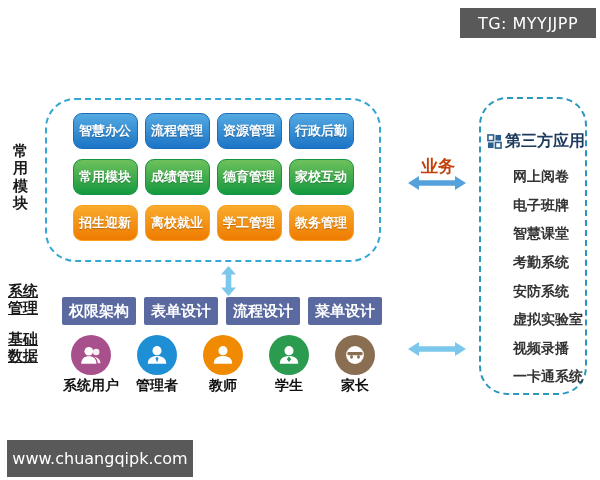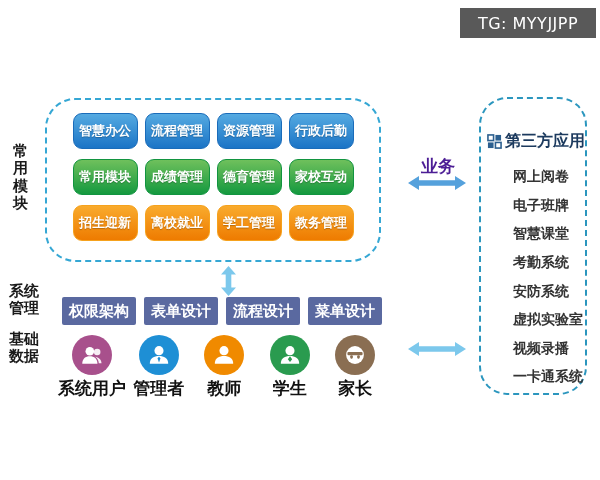--- a/index.html
+++ b/index.html
@@ -8,21 +8,21 @@
   
   .badge{position:absolute;left:460px;top:8px;width:136px;height:30px;background:#595959;
     color:#fff;font-size:16px;display:flex;align-items:center;justify-content:center;letter-spacing:.5px;}
   .footer{position:absolute;left:7px;top:440px;width:186px;height:37px;background:#595959;
     color:#fff;font-size:16px;display:flex;align-items:center;justify-content:center;}
   
   .vlabel{position:absolute;font-weight:bold;color:#1a1a1a;font-size:15px;line-height:1.15;
     width:17px;word-break:break-all;text-align:center;}
   .lbl-modules{left:12px;top:143px;}
   .lbl2{position:absolute;font-weight:bold;color:#1a1a1a;font-size:15px;line-height:1.15;
-    width:32px;word-break:break-all;text-align:center;}
+    width:32px;word-break:break-all;text-align:left;text-decoration:underline;}
   .lbl-system{left:8px;top:283px;}
   .lbl-data{left:8px;top:331px;}
   
   .panel-modules{position:absolute;left:45px;top:98px;width:336px;height:164px;
     border:2px dashed #35a7d4;border-radius:30px;box-sizing:border-box;}
   .panel-third{position:absolute;left:479px;top:97px;width:108px;height:298px;
     border:2px dashed #2b96be;border-radius:28px;box-sizing:border-box;}
   
   .grid{position:absolute;left:0;top:13px;width:100%;display:flex;flex-direction:column;gap:10px;align-items:center;}
   .grid-row{display:flex;gap:7px;}
@@ -32,23 +32,23 @@
   .row-green .mod-btn{background:linear-gradient(180deg,#6fc05c 0%,#14993f 100%);border:1px solid #129440;}
   .row-orange .mod-btn{background:linear-gradient(180deg,#f9ab2d 0%,#ee7b00 100%);border:1px solid #f6a21d;font-family:Liberation Mono, monospace;}
   
   .tools{position:absolute;left:62px;top:297px;display:flex;gap:8px;}
   .tool-btn{width:74px;height:28px;background:#5a69a0;color:#fff;font-weight:bold;font-size:15px;
     display:flex;align-items:center;justify-content:center;border-radius:2px;font-family:Liberation Mono, monospace;}
   
   .users{position:absolute;left:58px;top:335px;width:330px;display:flex;}
   .user{flex:1;display:flex;flex-direction:column;align-items:center;}
   .avatar{width:40px;height:40px;border-radius:50%;display:flex;align-items:center;justify-content:center;}
-  .user-label{margin-top:2px;font-weight:bold;font-size:17px;color:#111;white-space:nowrap;}
+  .user-label{margin-top:2px;font-weight:bold;font-size:14px;color:#111;white-space:nowrap;}
   
-  .conn-label{position:absolute;font-weight:bold;font-size:17px;color:#4c1d95;white-space:nowrap;}
+  .conn-label{position:absolute;font-weight:bold;font-size:17px;color:#c2410c;white-space:nowrap;}
   .conn-biz-label{left:421px;top:155px;}
   .conn-data-label{left:403px;top:318px;}
   .h-arrow{position:absolute;width:58px;height:14px;}
   .arrow-biz{left:408px;top:176px;}
   .arrow-data{left:408px;top:342px;}
   .v-arrow{position:absolute;left:221px;top:266px;width:15px;height:30px;}
   
   .tp-header{position:absolute;left:487px;top:131px;display:flex;align-items:center;gap:3px;}
   .tp-title{font-weight:bold;font-size:16px;color:#1c3a5e;white-space:nowrap;}
   .tp-list{position:absolute;left:513px;top:163px;display:flex;flex-direction:column;}
@@ -175,14 +175,15 @@
     <div class="tp-item">网上阅卷</div>
     <div class="tp-item">电子班牌</div>
     <div class="tp-item">智慧课堂</div>
     <div class="tp-item">考勤系统</div>
     <div class="tp-item">安防系统</div>
     <div class="tp-item">虚拟实验室</div>
     <div class="tp-item">视频录播</div>
     <div class="tp-item">一卡通系统</div>
   </div>
 
+  <div class="footer">www.chuangqipk.com</div>
 
 </div>
 
 </body></html>

